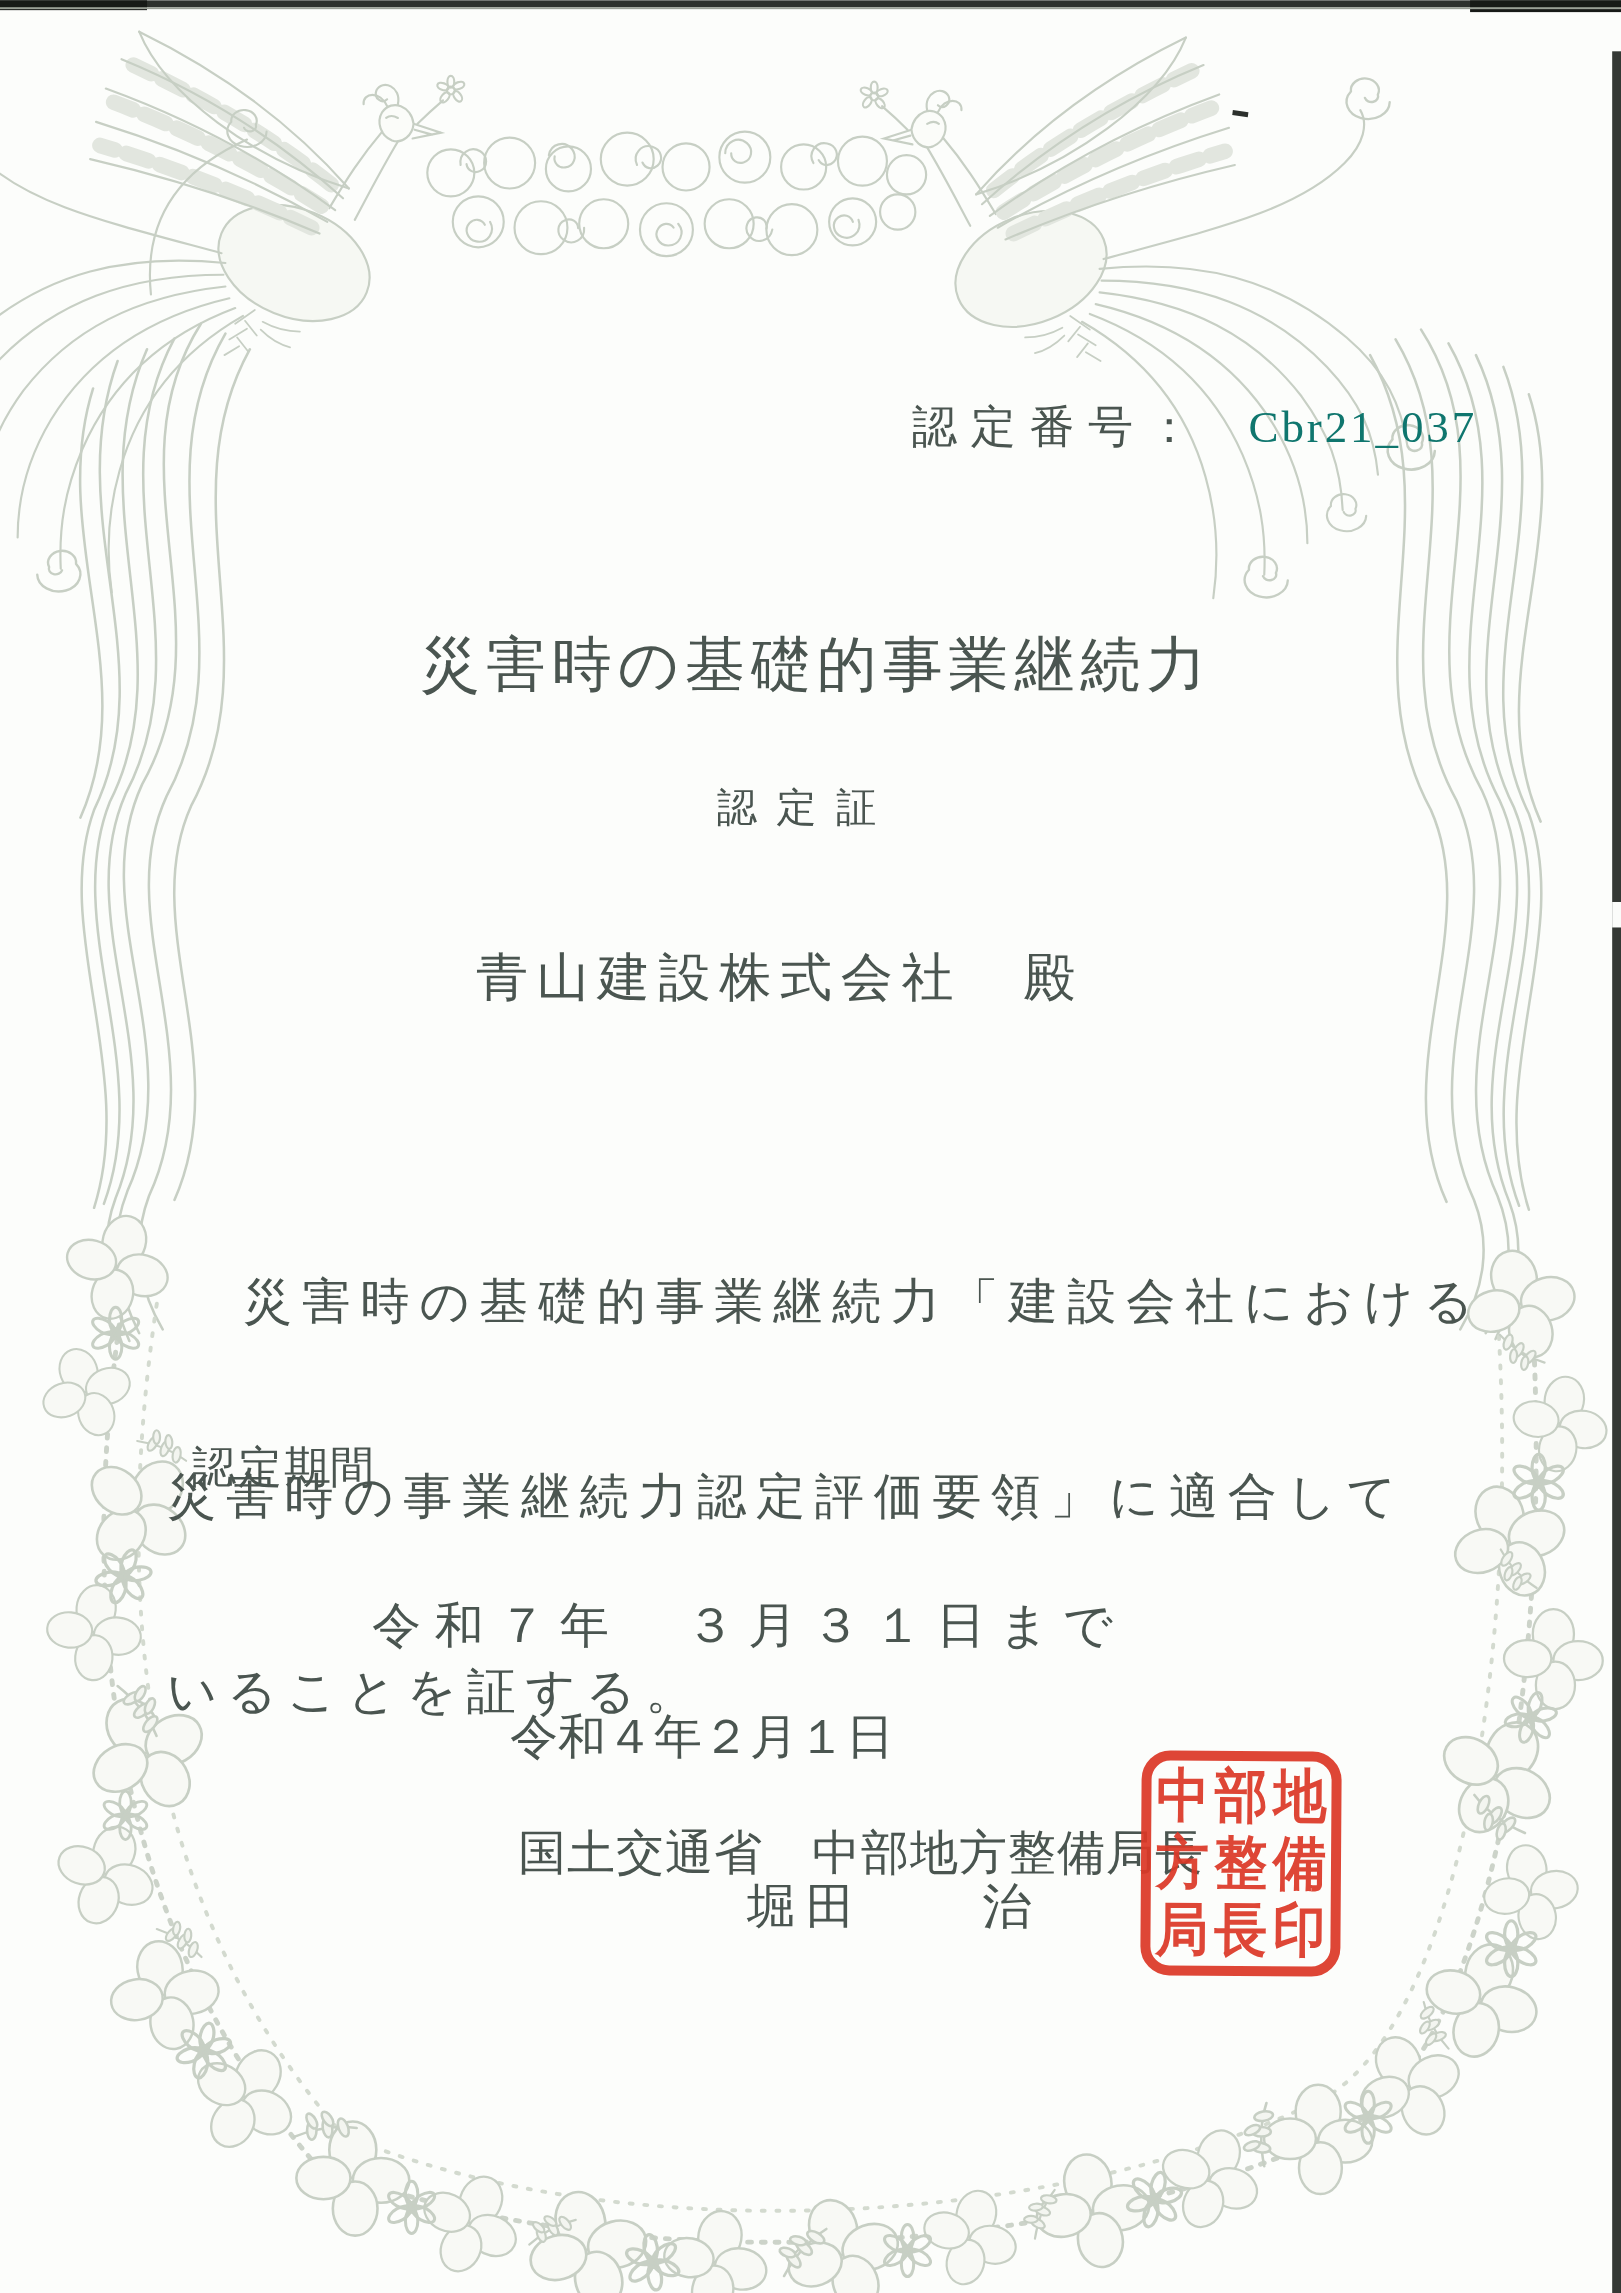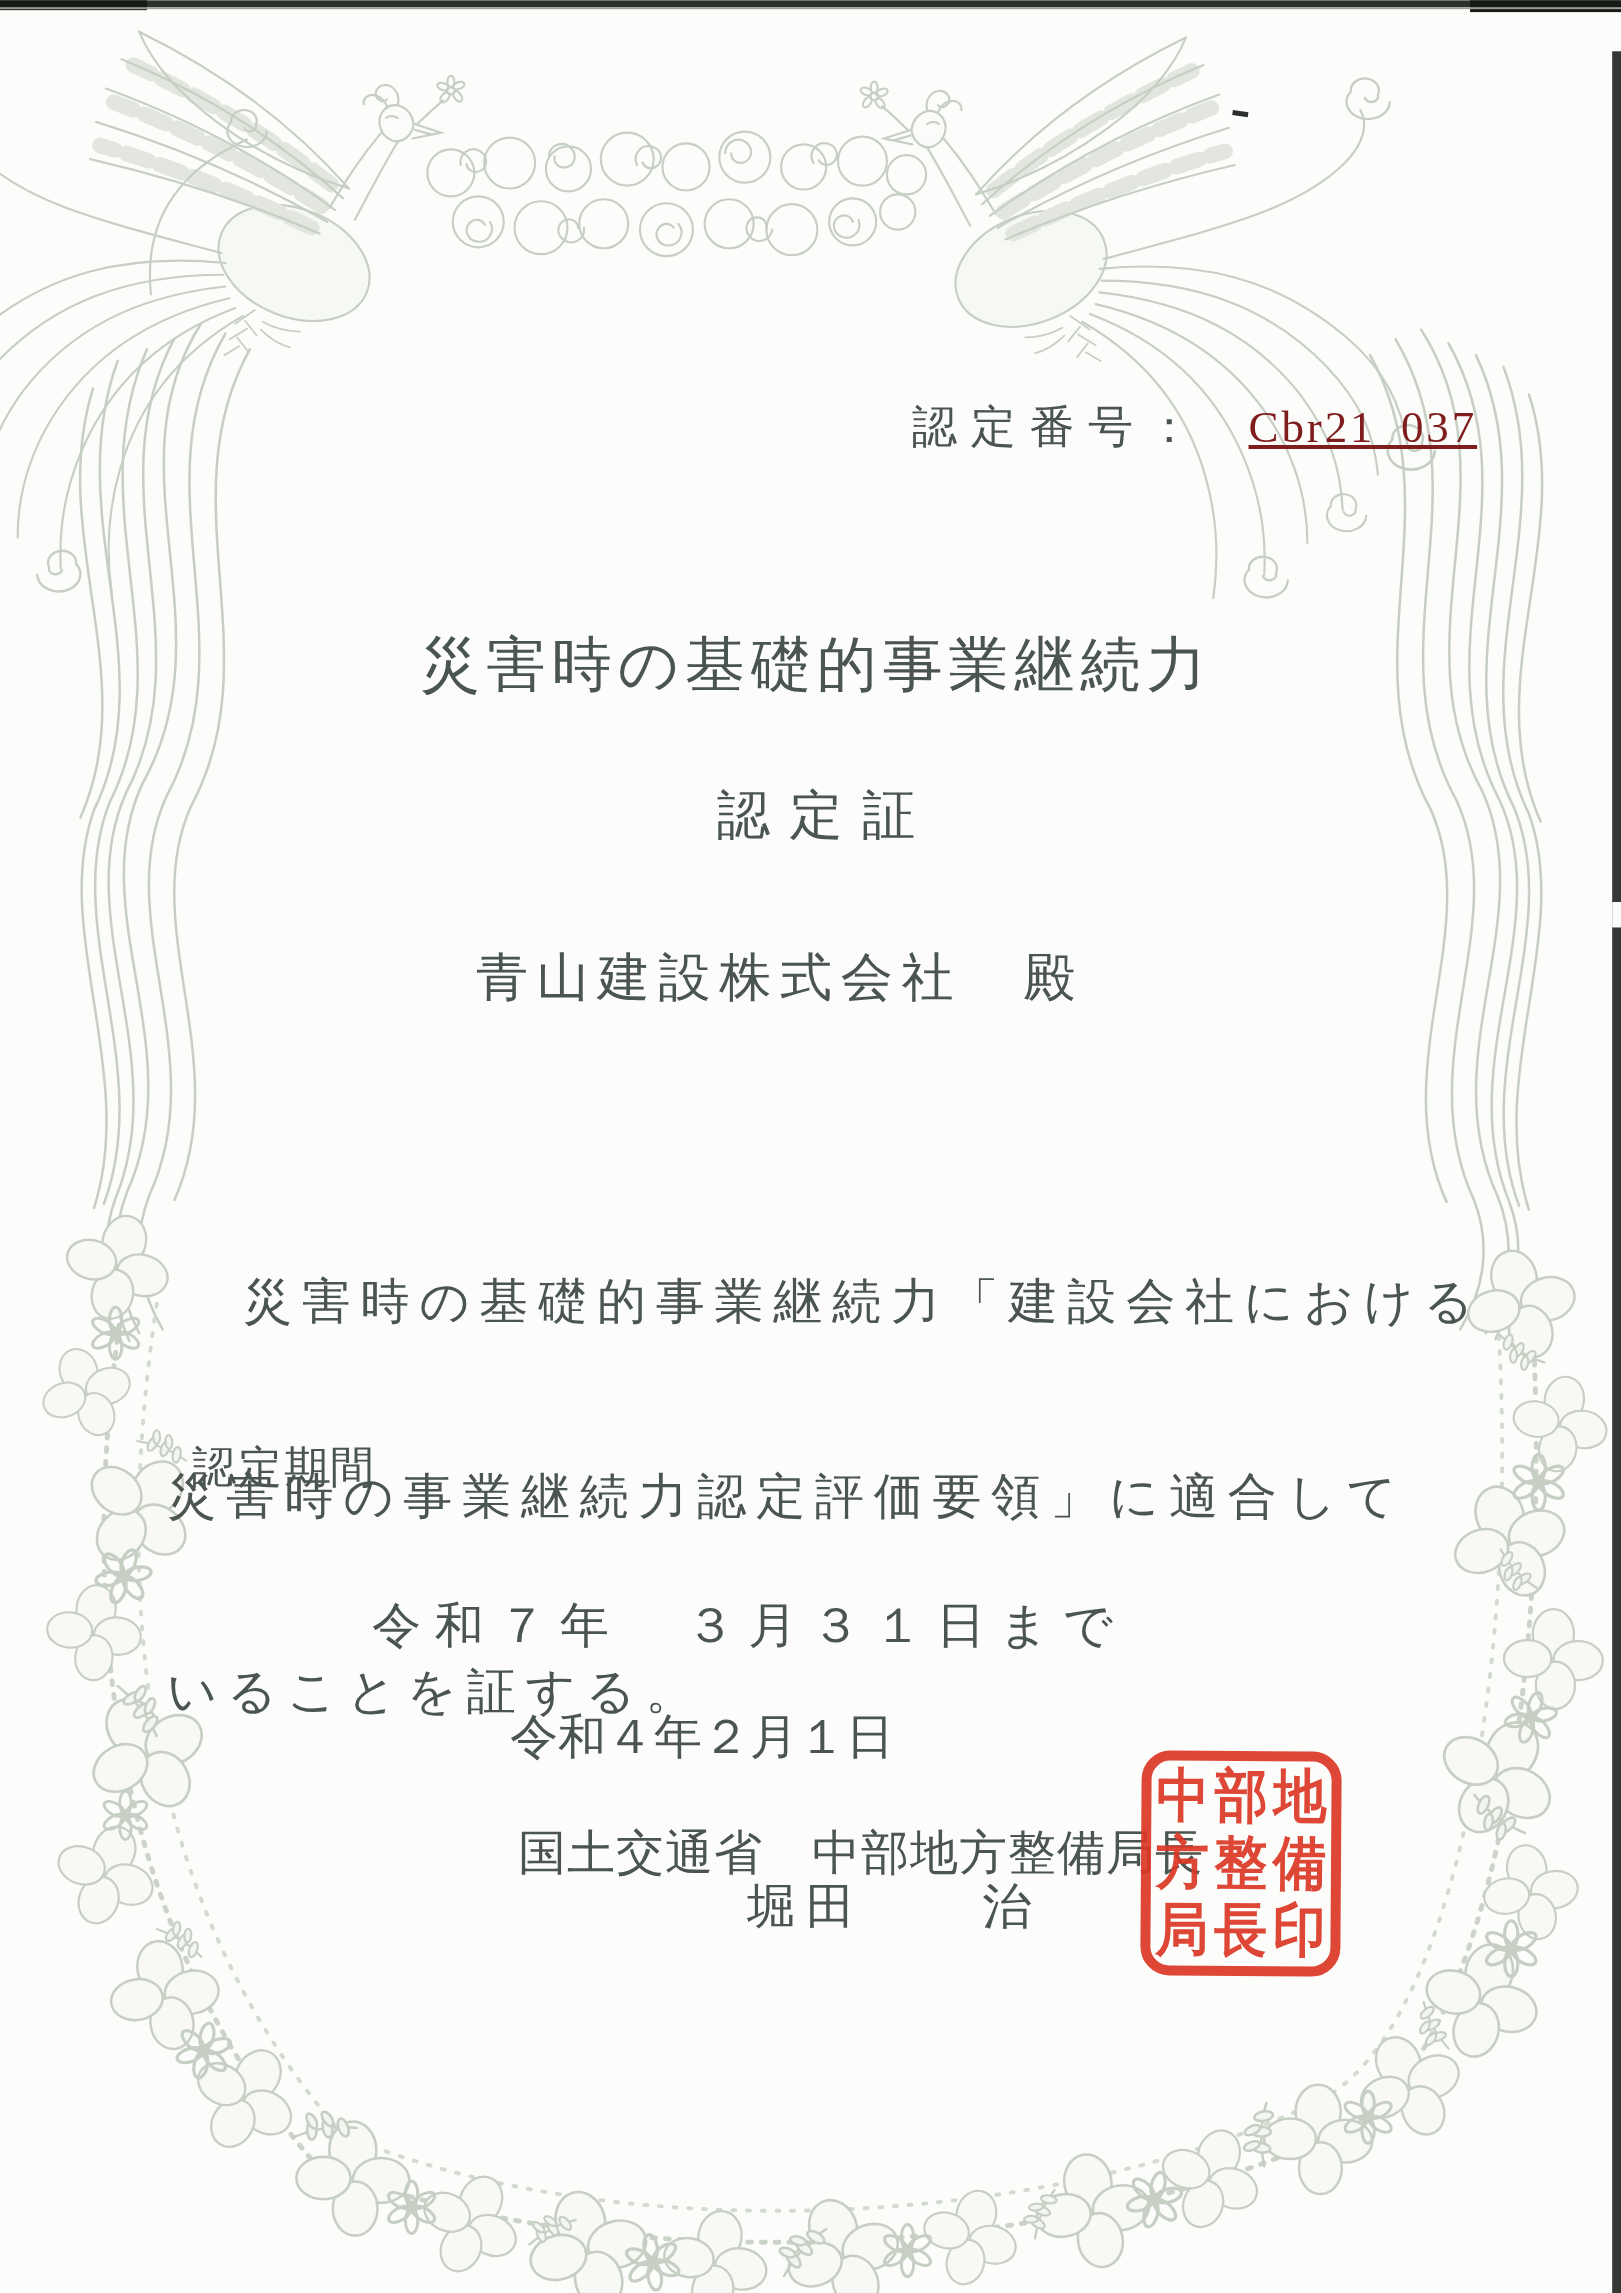--- a/index.html
+++ b/index.html
@@ -9,24 +9,24 @@
     margin:0 auto;
     background:#fcfdfb;
     overflow:hidden;
     font-family:"Liberation Serif","DejaVu Serif",serif;
     color:#4a5550;
   }
   .ornament{position:absolute;inset:0;z-index:0;}
   .txt{position:absolute;z-index:2;white-space:pre;}
   .cert-number{left:867px;top:345px;font-size:45px;}
   .cert-number .lbl{letter-spacing:13.7px;}
-  .cert-number .val{margin-left:43px;letter-spacing:2.9px;color:#7f1d1d;text-decoration:underline;}
+  .cert-number .val{margin-left:43px;letter-spacing:2.9px;color:#0f766e;}
   .org-line{left:534px;top:567px;font-size:40px;letter-spacing:2px;}
   .main-title{left:420px;top:625px;font-size:60px;letter-spacing:5.9px;}
-  .cert-title{left:717px;top:780px;font-size:53px;letter-spacing:19.6px;}
+  .cert-title{left:717px;top:780px;font-size:40px;letter-spacing:19.6px;}
   .recipient{left:476px;top:943px;font-size:52px;letter-spacing:8.8px;}
   .body-par{left:167px;top:1139px;font-size:49px;letter-spacing:9.8px;line-height:65px;}
   .body-par .line{white-space:pre;}
   .body-par .indent{text-indent:76px;}
   .period-label{left:192px;top:1438px;font-size:44px;letter-spacing:2px;}
   .period-lines{left:372px;top:1433px;font-size:49px;letter-spacing:13.7px;line-height:77px;}
   .issue-date{left:510px;top:1705px;font-size:48px;}
   .issuer-line{left:518px;top:1805px;font-size:48px;letter-spacing:1px;margin-top:16px;}
   .issuer-name{left:747px;top:1874px;font-size:49px;letter-spacing:9.8px;}
   .seal{

